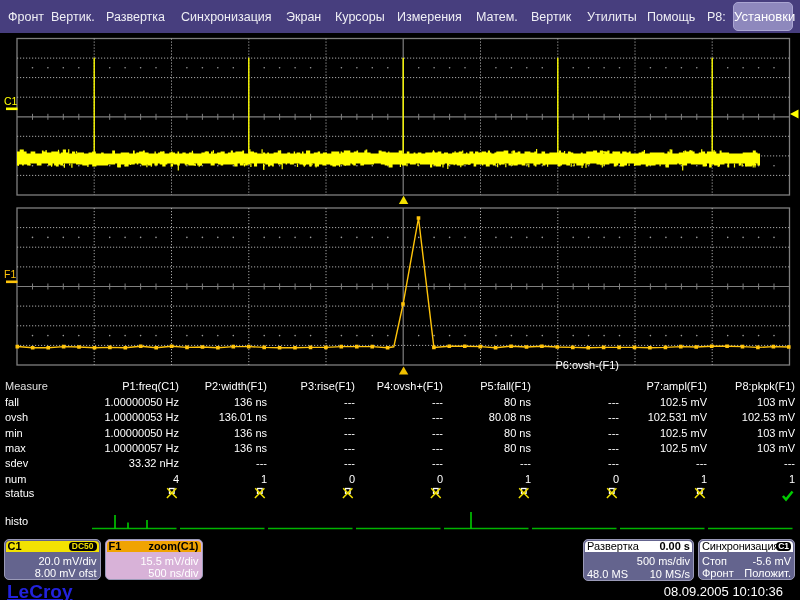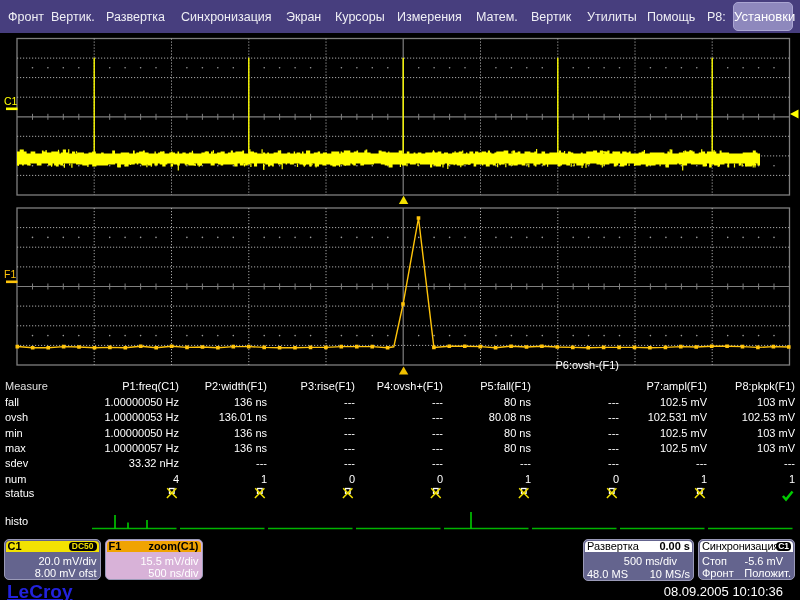--- a/index.html
+++ b/index.html
@@ -187,29 +187,29 @@
         <span style="position:absolute;right:2px;top:0;font-weight:bold">zoom(C1)</span>
       </div>
       <div style="position:absolute;right:3px;top:14.5px;font-size:11px;line-height:12px;color:#fff;">15.5 mV/div</div>
       <div style="position:absolute;right:3px;top:27px;font-size:11px;line-height:12px;color:#fff;text-align:right">500 ns/div</div>
     </div>
 <div style="position:absolute;left:583px;top:539px;width:109px;height:40px;background:#64648e;border-radius:5px;border:1px solid #9a9ab8">
       <div style="position:absolute;left:1px;top:1px;right:1px;height:11px;background:#ffffff;border-radius:4px 4px 0 0;font-size:11px;line-height:11px;color:#000">
         <span style="position:absolute;left:2px;top:0">Развертка</span>
         <span style="position:absolute;right:2px;top:0;font-weight:bold">0.00 s</span>
       </div>
-      <div style="position:absolute;right:16px;top:15px;font-size:11px;line-height:12px;color:#fff;text-align:center">500 ms/div</div>
+      <div style="position:absolute;right:3px;top:15px;font-size:11px;line-height:12px;color:#fff;text-align:center">500 ms/div</div>
       <div style="position:absolute;left:3px;top:28px;font-size:11px;line-height:12px;color:#fff">48.0 MS</div>
       <div style="position:absolute;right:3px;top:28px;font-size:11px;line-height:12px;color:#fff;text-align:right">10 MS/s</div>
     </div>
 <div style="position:absolute;left:698px;top:539px;width:95px;height:38.5px;background:#64648e;border-radius:5px;border:1px solid #9a9ab8">
       <div style="position:absolute;left:1px;top:1px;right:1px;height:11px;background:#ffffff;border-radius:4px 4px 0 0;font-size:11px;line-height:11px;color:#000">
         <span style="position:absolute;left:2px;top:0;letter-spacing:-0.2px">Синхронизация</span>
         <span style="position:absolute;right:2px;top:0.5px;background:#000;color:#fff;border-radius:4px;padding:0 2px;font-size:8.5px;font-weight:bold;line-height:9.5px">C1</span>
       </div>
       <div style="position:absolute;left:3px;top:14.5px;font-size:11px;line-height:12px;color:#fff">Стоп</div>
-      <div style="position:absolute;right:11px;top:14.5px;font-size:11px;line-height:12px;color:#fff;text-align:right">-5.6 mV</div>
+      <div style="position:absolute;right:3px;top:14.5px;font-size:11px;line-height:12px;color:#fff;text-align:right">-5.6 mV</div>
       <div style="position:absolute;left:3px;top:27px;font-size:11px;line-height:12px;color:#fff">Фронт</div>
       <div style="position:absolute;right:3px;top:27px;font-size:11px;line-height:12px;color:#fff;text-align:right">Положит.</div>
     </div>
 <div style="position:absolute;left:7px;top:580.5px;color:#2222dd;font-size:19px;font-weight:bold;text-decoration:underline">LeCroy</div>
 <div style="position:absolute;left:660px;top:583.5px;width:123px;text-align:right;color:#ffffff;font-size:13px">08.09.2005 10:10:36</div>
 </div>
 
 </body></html>

